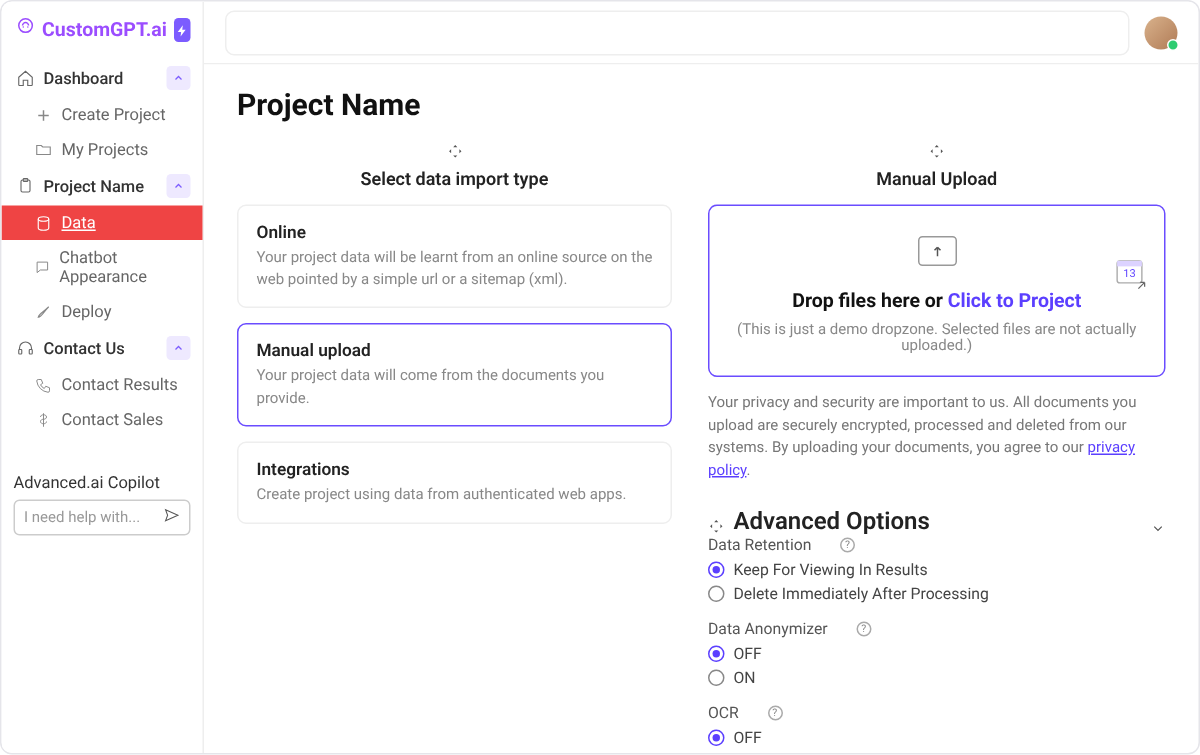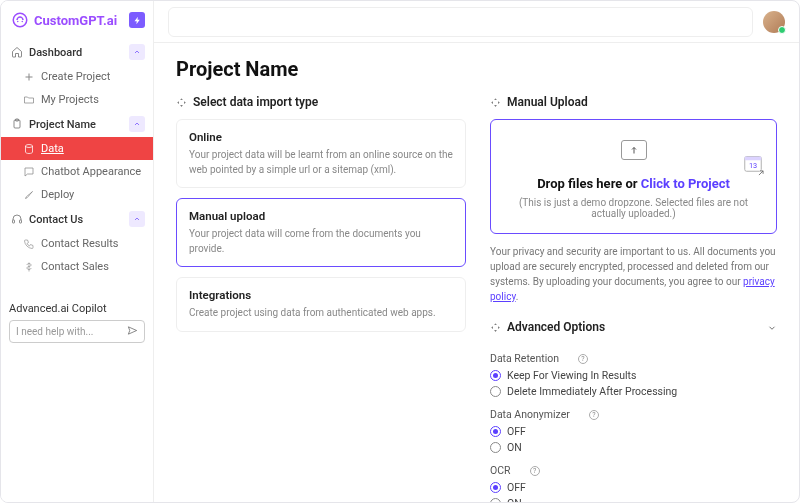--- a/index.html
+++ b/index.html
@@ -10,21 +10,21 @@
     background: #fff;
     width: 800px;
     height: 503px;
     overflow: hidden;
     border: 1px solid #e5e5ea;
     border-radius: 8px;
   }
   .app { display: flex; height: 100%; }
   
   .sidebar {
-    width: 153px;
+    width: 135px;
     border-right: 1px solid #eee;
     display: flex;
     flex-direction: column;
     background: #fff;
   }
   .brand {
     display: flex; align-items: center; gap: 5px;
     padding: 10px 8px 10px 10px;
   }
   .brand-name { color: #9B4DFF; font-weight: 700; font-size: 13px; }
@@ -93,20 +93,21 @@
   }
   .content { flex:1; overflow:auto; padding: 14px 0 14px 0; }
   .page-title { font-size: 20px; font-weight: 700; color: #111; padding: 0 22px 14px 22px; }
   .columns { display: flex; gap: 24px; padding: 0 22px; }
   .col-left { flex: 0 0 290px; }
   .col-right { flex: 1; }
   .section-head {
     display:flex; align-items:center; gap:6px;
     font-size: 12px; font-weight:600; color:#222;
     margin-bottom:10px;
+    flex-direction:column;
   }
   .drag-icon { width:11px; height:11px; }
   .card {
     border: 1px solid #eee; border-radius: 6px;
     padding: 10px 12px; margin-bottom: 10px;
     background:#fff;
   }
   .card.selected { border: 1.5px solid #6A4CFF; }
   .card-title { font-size: 11.5px; font-weight:600; color:#222; margin-bottom:4px; }
   .card-desc { font-size: 10px; line-height: 1.45; color: #888; }
@@ -128,22 +129,22 @@
   .dz-note { font-size: 10px; color:#888; }
   .dz-calendar {
     position:absolute; top:32px; right:12px;
     width:22px; height:22px;
   }
   .privacy { font-size: 10px; color:#777; line-height:1.5; margin-bottom: 16px;}
   .privacy .link { color:#5B3FFF; text-decoration: underline; }
   
   .adv-head {
     display:flex; align-items:center; gap:6px;
-    font-size:12px; font-weight:600; color:#222;
-    margin-bottom:18px;
+    font-size:16px; font-weight:600; color:#222;
+    margin-bottom:0;
   }
   .adv-head .chev { margin-left:auto; width:10px; height:10px;}
   .opt-group { margin-bottom: 10px; }
   .opt-label { font-size:10.5px; color:#555; margin-bottom:4px; display:flex; align-items:center; gap:19px;}
   .help-circle { width:10px; height:10px; border:1px solid #aaa; border-radius:50%; display:inline-flex; align-items:center; justify-content:center; font-size:7px; color:#888;}
   .radio-row { display:flex; align-items:center; gap:6px; font-size:10.5px; color:#444; margin-bottom:3px;}
   .radio { width:11px; height:11px; border:1.5px solid #5B3FFF; border-radius:50%; display:inline-block; position:relative;}
   .radio.off { border-color:#888; }
   .radio.checked::after {
     content:""; position:absolute; top:1.5px; left:1.5px; width:5px; height:5px; background:#5B3FFF; border-radius:50%;

